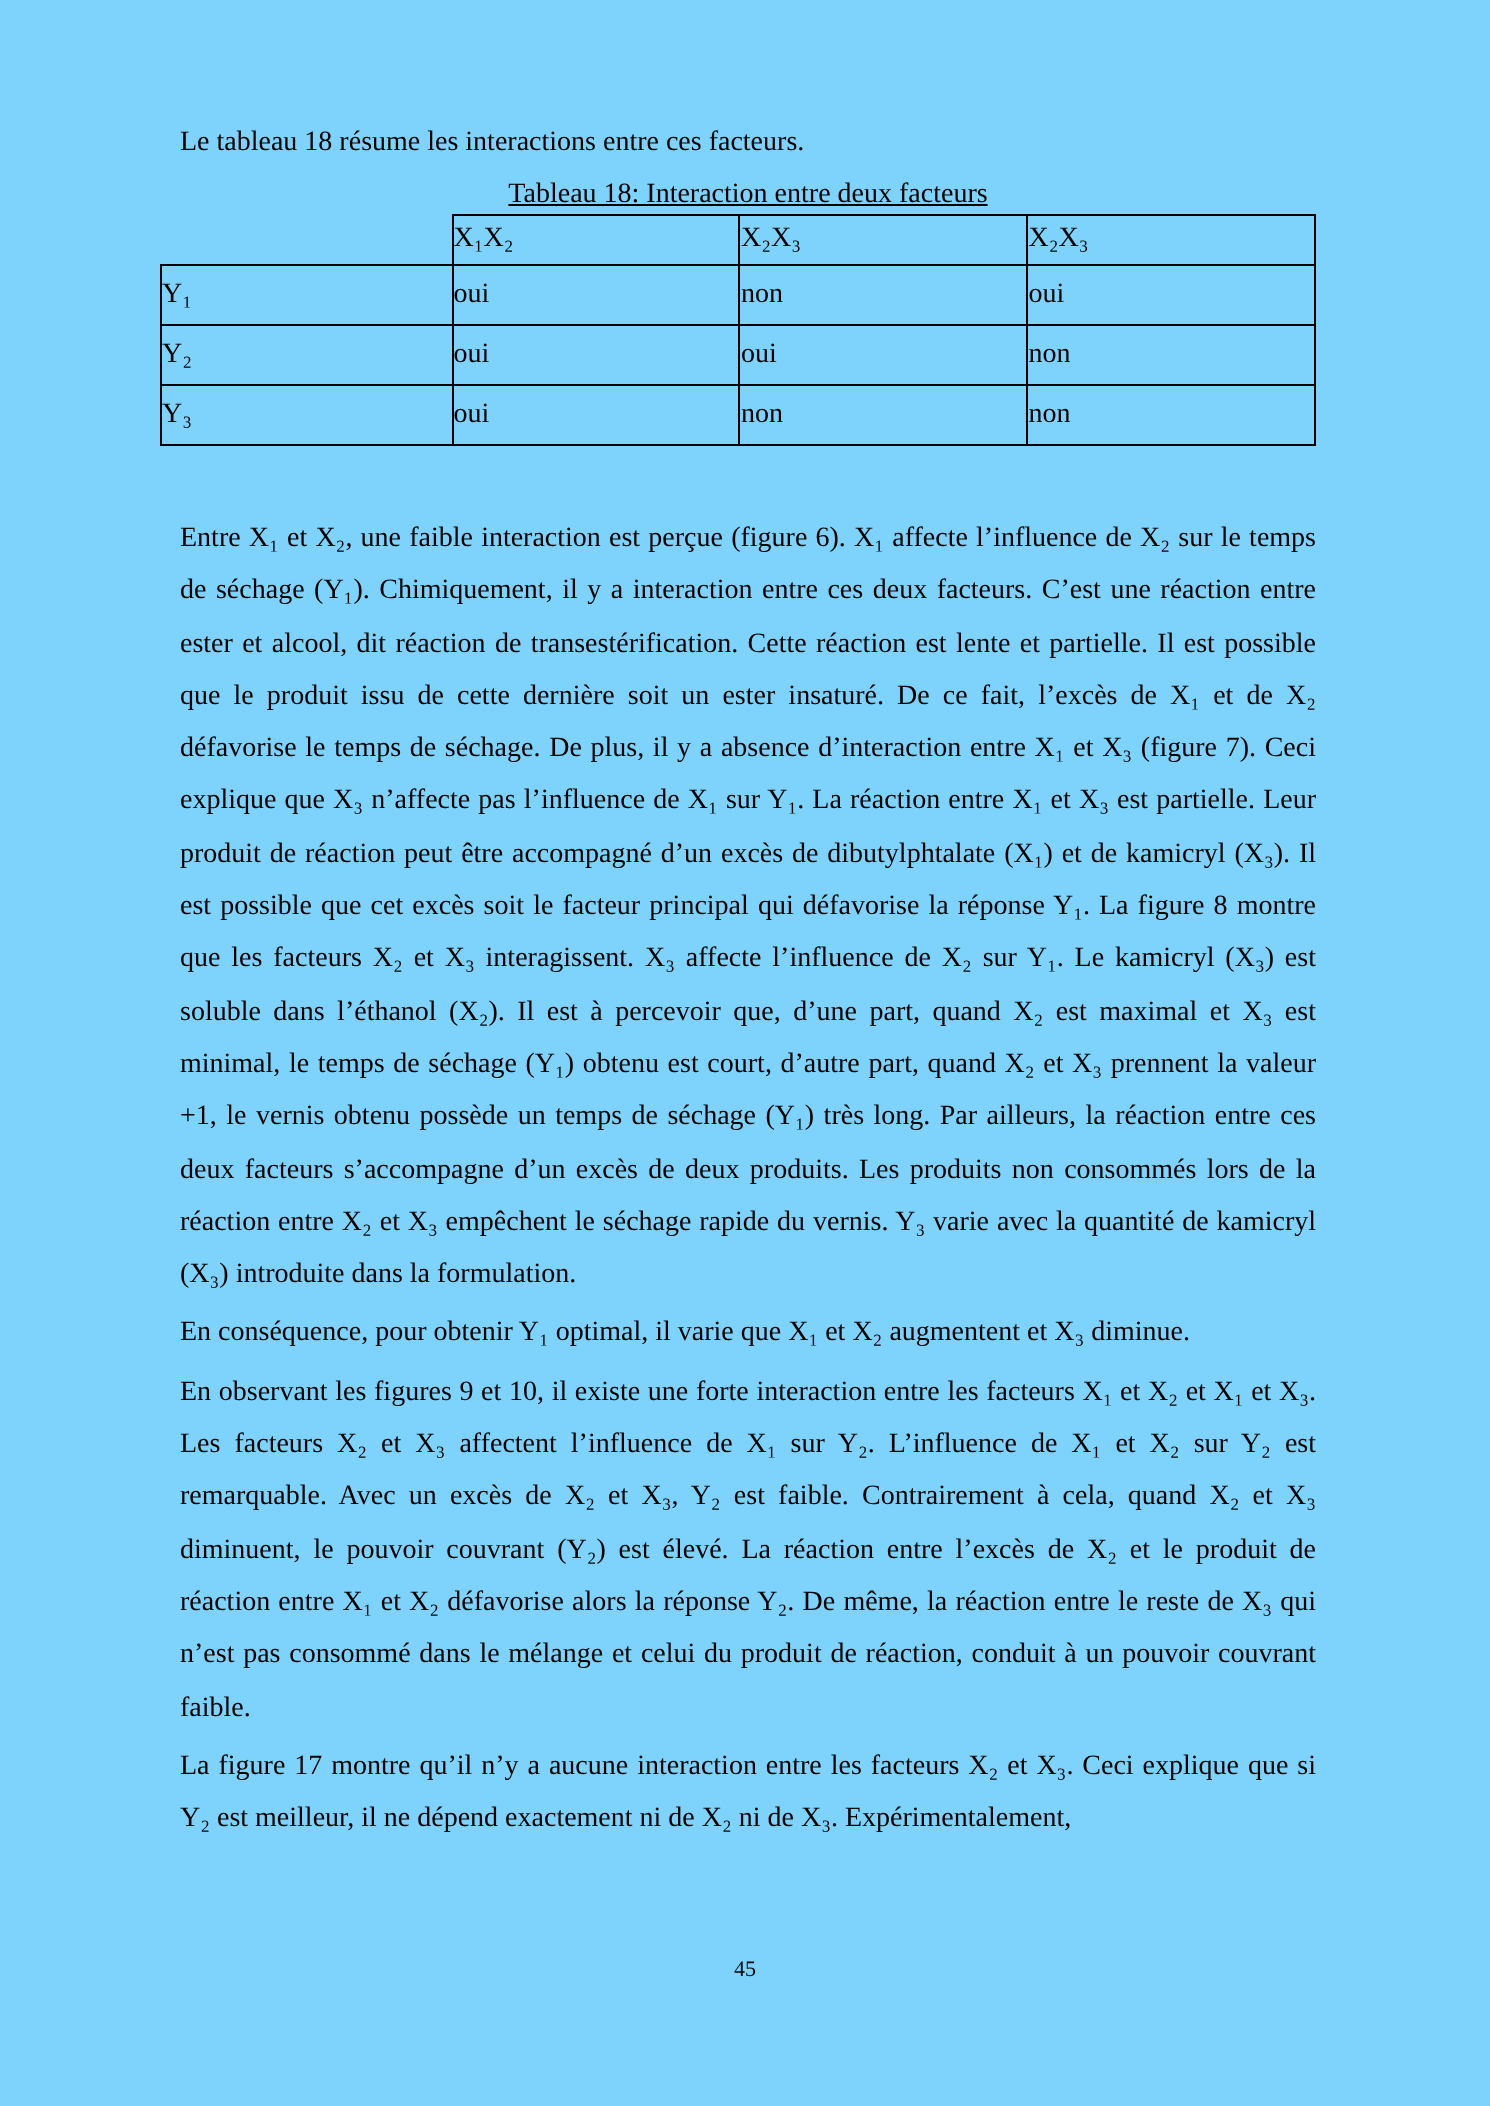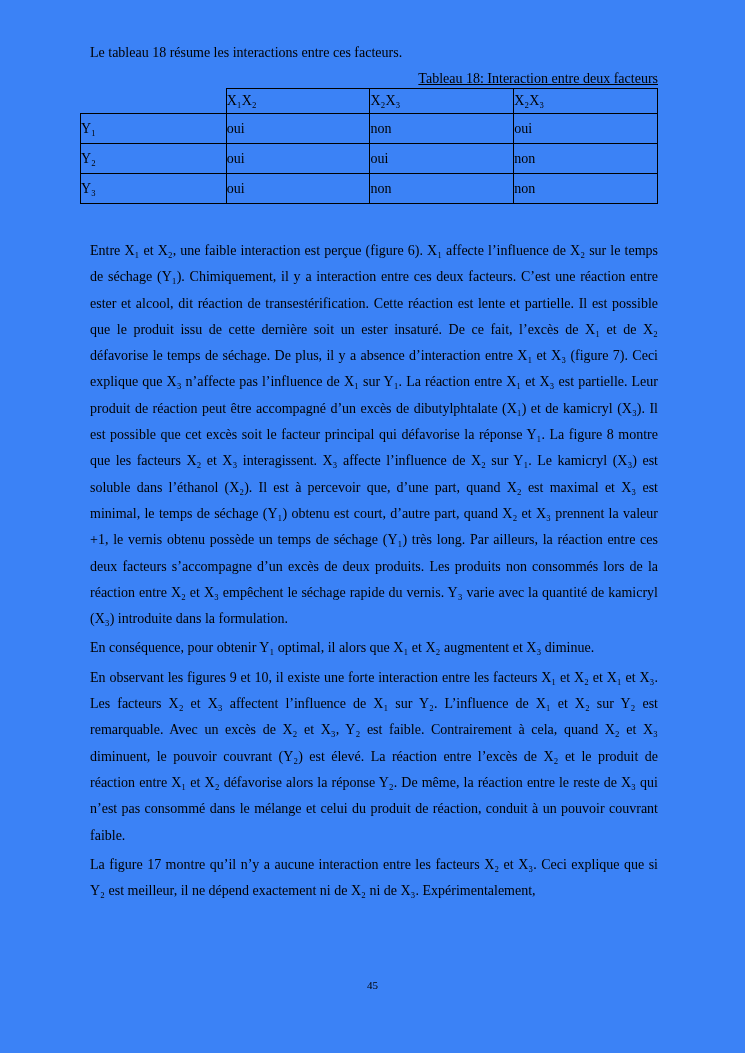--- a/index.html
+++ b/index.html
@@ -4,34 +4,34 @@
 <style>
   html, body {
     margin: 0;
     padding: 0;
     background: #ffffff;
   }
   .page {
     position: relative;
     width: 745px;
     height: 1053px;
-    background: #3b82f6;
+    background: #7dd3fc;
     color: #000000;
     font-family: "Liberation Serif", "DejaVu Serif", serif;
     font-size: 14px;
     box-sizing: border-box;
-    padding: 42px 87px 0 90px;
+    padding: 61px 87px 0 90px;
     overflow: hidden;
   }
   .intro {
     margin: 0 0 6px 0;
     line-height: 22px;
   }
   .table-title {
-    text-align: right;
+    text-align: center;
     margin: 6px 0 0 0;
     line-height: 18px;
   }
   .table-title span {
     text-decoration: underline;
   }
   table.interaction {
     border-collapse: collapse;
     margin: 0 0 34px -10px;
     table-layout: fixed;
@@ -112,21 +112,21 @@
       <td>Y₃</td>
       <td>oui</td>
       <td>non</td>
       <td>non</td>
     </tr>
   </tbody>
     </table>
 
   <p class="body-par">Entre X₁ et X₂, une faible interaction est perçue (figure 6). X₁ affecte l’influence de X₂ sur le temps de séchage (Y₁). Chimiquement, il y a interaction entre ces deux facteurs. C’est une réaction entre ester et alcool, dit réaction de transestérification. Cette réaction est lente et partielle. Il est possible que le produit issu de cette dernière soit un ester insaturé. De ce fait, l’excès de X₁ et de X₂ défavorise le temps de séchage. De plus, il y a absence d’interaction entre X₁ et X₃ (figure 7). Ceci explique que X₃ n’affecte pas l’influence de X₁ sur Y₁. La réaction entre X₁ et X₃ est partielle. Leur produit de réaction peut être accompagné d’un excès de dibutylphtalate (X₁) et de kamicryl (X₃). Il est possible que cet excès soit le facteur principal qui défavorise la réponse Y₁. La figure 8 montre que les facteurs X₂ et X₃ interagissent. X₃ affecte l’influence de X₂ sur Y₁. Le kamicryl (X₃) est soluble dans l’éthanol (X₂). Il est à percevoir que, d’une part, quand X₂ est maximal et X₃ est minimal, le temps de séchage (Y₁) obtenu est court, d’autre part, quand X₂ et X₃ prennent la valeur +1, le vernis obtenu possède un temps de séchage (Y₁) très long. Par ailleurs, la réaction entre ces deux facteurs s’accompagne d’un excès de deux produits. Les produits non consommés lors de la réaction entre X₂ et X₃ empêchent le séchage rapide du vernis. Y₃ varie avec la quantité de kamicryl (X₃) introduite dans la formulation.</p>
 
-  <p class="body-par">En conséquence, pour obtenir Y₁ optimal, il alors que X₁ et X₂ augmentent et X₃ diminue.</p>
+  <p class="body-par">En conséquence, pour obtenir Y₁ optimal, il varie que X₁ et X₂ augmentent et X₃ diminue.</p>
 
   <p class="body-par">En observant les figures 9 et 10, il existe une forte interaction entre les facteurs X₁ et X₂ et X₁ et X₃. Les facteurs X₂ et X₃ affectent l’influence de X₁ sur Y₂. L’influence de X₁ et X₂ sur Y₂ est remarquable. Avec un excès de X₂ et X₃, Y₂ est faible. Contrairement à cela, quand X₂ et X₃ diminuent, le pouvoir couvrant (Y₂) est élevé. La réaction entre l’excès de X₂ et le produit de réaction entre X₁ et X₂ défavorise alors la réponse Y₂. De même, la réaction entre le reste de X₃ qui n’est pas consommé dans le mélange et celui du produit de réaction, conduit à un pouvoir couvrant faible.</p>
 
   <p class="body-par">La figure 17 montre qu’il n’y a aucune interaction entre les facteurs X₂ et X₃. Ceci explique que si Y₂ est meilleur, il ne dépend exactement ni de X₂ ni de X₃. Expérimentalement,</p>
 
   <div class="page-number">45</div>
 
 </div>
 
 </body></html>

